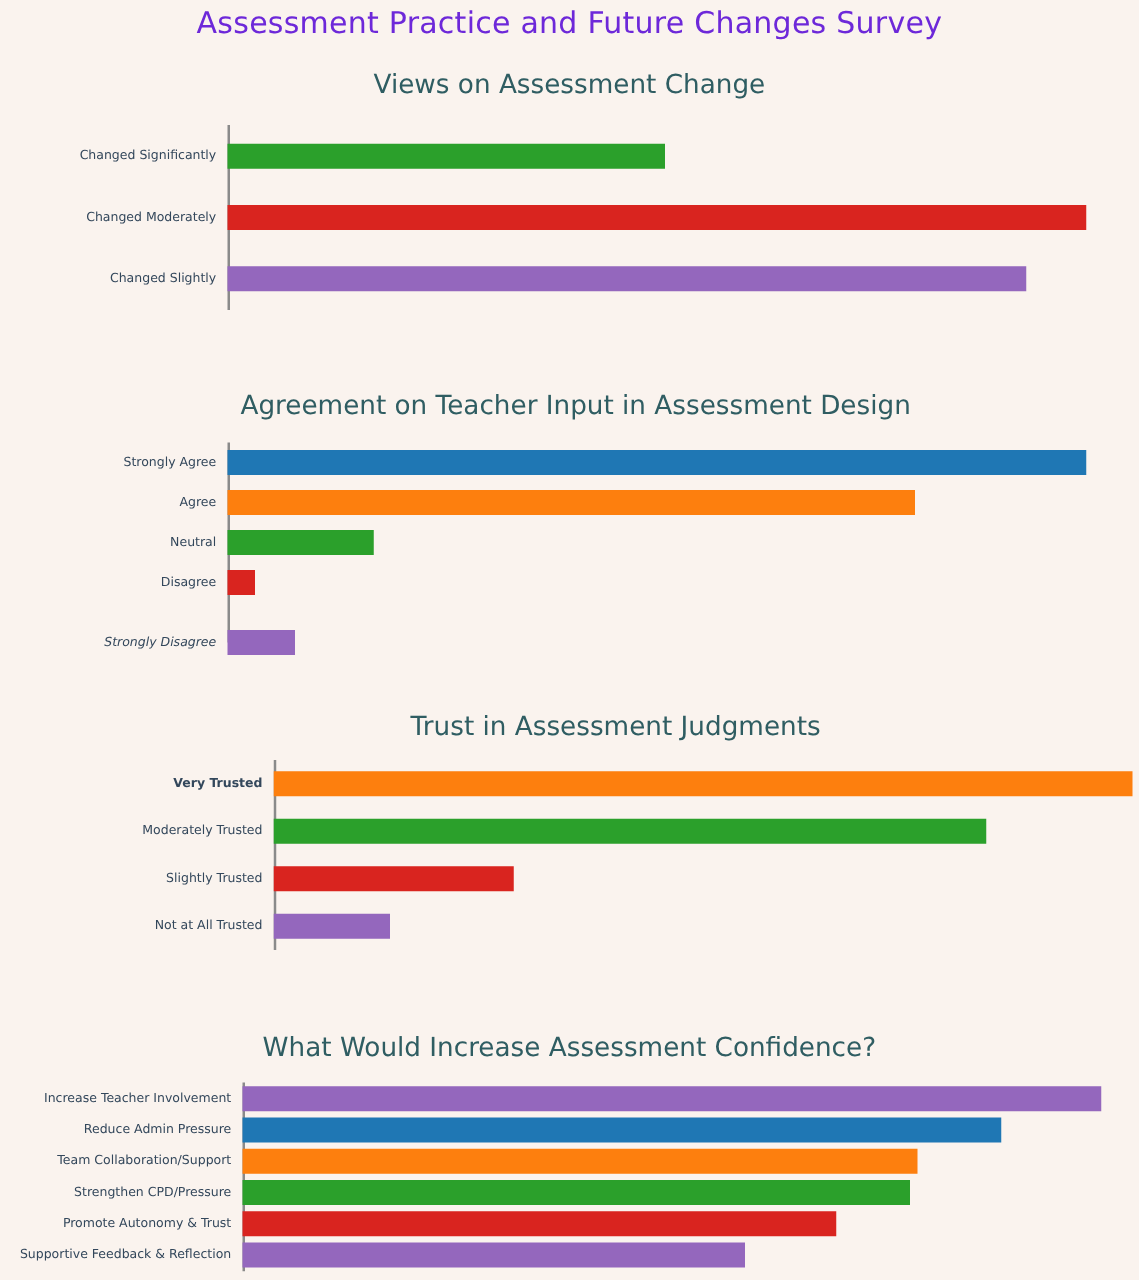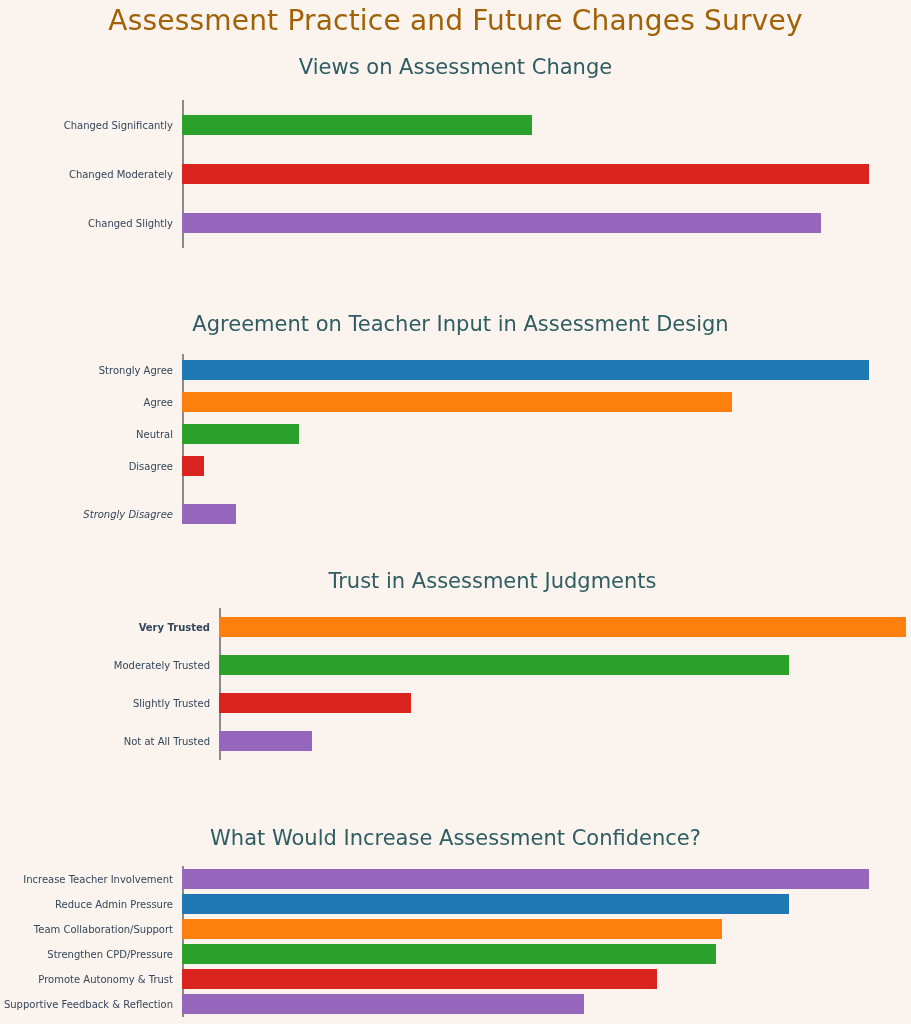--- a/index.html
+++ b/index.html
@@ -9,22 +9,22 @@
     font-family: "DejaVu Sans", sans-serif;
     overflow: hidden;
     position: relative;
   }
   .figure { position:absolute; inset:0; }
 
   .suptitle {
     position:absolute;
     left:0; right:0; top:4px;
     text-align:center;
-    font-size:28px;
-    color:#a16207;
+    font-size:24px;
+    color:#6d28d9;
     letter-spacing:.2px;
     white-space:nowrap;
   }
 
   .subplot { position:absolute; left:0; width:911px; }
 
   .sub-title {
     position:absolute; left:0; right:0; top:0;
     text-align:center;
     font-size:21px;
@@ -138,21 +138,21 @@
         </div>
         <div class="bar-row" style="top: 123px;">
           <div class="bar" style="width: 92.745px; background: rgb(148, 103, 189);"></div>
           <span class="tick-label">Not at All Trusted</span>
         </div>
       </div>
   </div>
 
   <div class="subplot" id="sp3" style="top:826px;height:198px;">
     <div class="sub-title">What Would Increase Assessment Confidence?</div>
-    <div class="plot-area" id="pa3" style="top:40px;height:151px;">
+    <div class="plot-area" id="pa3" style="top:40px;height:151px;margin-left:12px;">
       <div class="axis-spine"></div>
     <div class="bar-row" style="top: 2.58333px;">
           <div class="bar" style="width: 687px; background: rgb(148, 103, 189);"></div>
           <span class="tick-label">Increase Teacher Involvement</span>
         </div>
         <div class="bar-row" style="top: 27.75px;">
           <div class="bar" style="width: 607.308px; background: rgb(31, 119, 180);"></div>
           <span class="tick-label">Reduce Admin Pressure</span>
         </div>
         <div class="bar-row" style="top: 52.9167px;">

